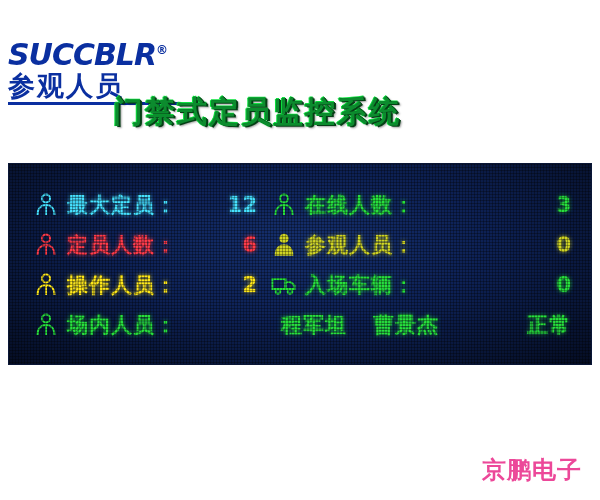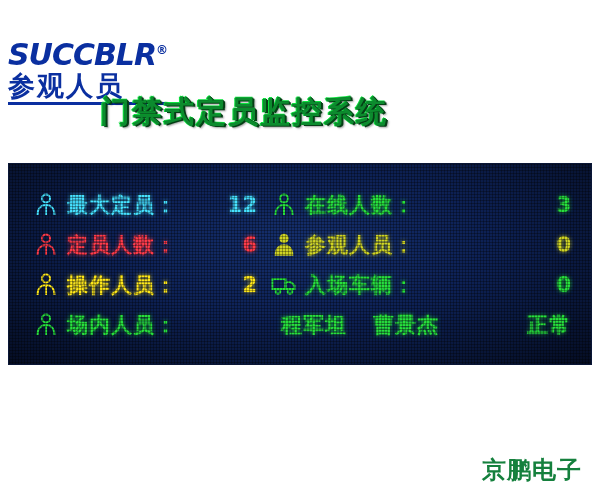--- a/index.html
+++ b/index.html
@@ -67,20 +67,21 @@
     font-weight: bold;
     font-size: 30px;
     letter-spacing: 2px;
     color: #0c8b2e;
     text-shadow:
        1px 0 0 #063f16,
        2px 1px 0 #063f16,
       -1px 0 0 #0ee03f,
        0 -1px 0 #0ee03f,
        3px 2px 2px rgba(0,0,0,0.35);
+    padding-left: 13px;
   }
 
   
   #led-panel {
     position: absolute;
     left: 8px;
     top: 163px;
     width: 584px;
     height: 202px;
     background:
@@ -171,21 +172,21 @@
   }
 
   
   #footer-brand {
     position: absolute;
     right: 18px;
     bottom: 14px;
     font-family: "DejaVu Sans", sans-serif;
     font-weight: bold;
     font-size: 24px;
-    color: #15803d;
+    color: #ec4899;
     letter-spacing: 1px;
   }
 </style>
 </head>
 <body>
 
 <div id="logo">
   <div id="logo-latin"><span>SUCCBLR</span><span id="logo-reg">®</span></div>
   <div id="logo-cn">参观人员</div>
   <div id="logo-rule"></div>

